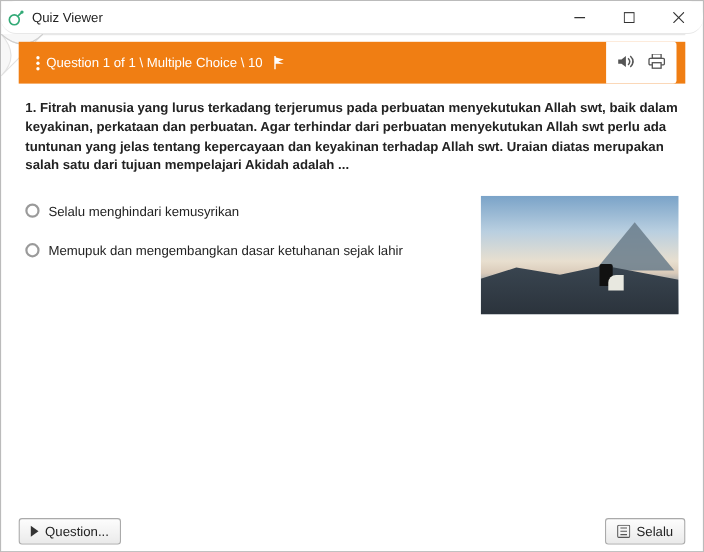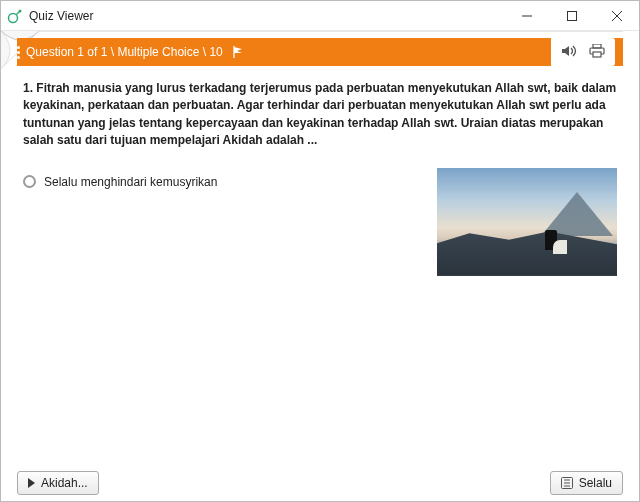--- a/index.html
+++ b/index.html
@@ -13,20 +13,21 @@
     overflow: hidden;
     border: 1px solid #bbb;
   }
   .titlebar {
     display: flex;
     align-items: center;
     height: 30px;
     background: #fff;
     padding: 0 0 0 6px;
     border-bottom: 1px solid #e8e8e8;
+    border-radius: 14px;
   }
   .titlebar .app-icon svg { display:block; }
   .titlebar .title {
     margin-left: 6px;
     color: #222;
     font-size: 12px;
     flex: 0 0 auto;
   }
   .titlebar .spacer { flex: 1; }
   .win-btn {
@@ -59,25 +60,25 @@
   }
   .divider {
     height: 1px;
     background: #e6e6e6;
     margin: 0 0 6px 0;
   }
 
   .qbar {
     background: #f07e13;
     color: #fff;
-    height: 28px;
-    display: flex;
-    align-items: center;
-    font-size: 12px;
-    padding: 0 0;
+    height: 38px;
+    display: flex;
+    align-items: center;
+    font-size: 12px;
+    padding: 0 16px;
     position: relative;
   }
   .qbar .dots {
     display: inline-flex;
     flex-direction: column;
     gap: 2px;
     margin-right: 6px;
   }
   .qbar .dots span {
     width: 3px; height: 3px; background: #fff; border-radius: 50%;
@@ -268,37 +269,41 @@
   </div>
 
   <div class="question-text">1. Fitrah manusia yang lurus terkadang terjerumus pada perbuatan menyekutukan Allah swt, baik dalam keyakinan, perkataan dan perbuatan. Agar terhindar dari perbuatan menyekutukan Allah swt perlu ada tuntunan yang jelas tentang kepercayaan dan keyakinan terhadap Allah swt. Uraian diatas merupakan salah satu dari tujuan mempelajari Akidah adalah ...</div>
 
   <div class="answers-row">
     <div class="answers">
       <label class="opt">
         <span class="radio"></span>
         <span class="opt-text">Selalu menghindari kemusyrikan</span>
       </label>
+      <label class="opt">
+        <span class="radio"></span>
+        <span class="opt-text">Memupuk dan mengembangkan dasar ketuhanan sejak lahir</span>
+      </label>
     </div>
 
     <div class="img-box">
       <div class="sky"></div>
       <div class="mtn-far"></div>
       <div class="fore"></div>
       <div class="person">
         <div class="back"></div>
         <div class="robe"></div>
       </div>
     </div>
   </div>
 
   <div class="footer">
     <div class="btn">
       <span class="tri-right"></span>
-      <span>Akidah...</span>
+      <span>Question...</span>
     </div>
     <div class="btn">
       <svg width="12" height="12" viewBox="0 0 12 12">
         <rect x="0.5" y="0.5" width="11" height="11" rx="1" fill="none" stroke="#555" stroke-width="1"></rect>
         <line x1="3" y1="3" x2="9" y2="3" stroke="#555" stroke-width="1"></line>
         <line x1="3" y1="6" x2="9" y2="6" stroke="#555" stroke-width="1"></line>
         <line x1="3" y1="9" x2="9" y2="9" stroke="#555" stroke-width="1"></line>
       </svg>
       <span>Selalu</span>
     </div>

